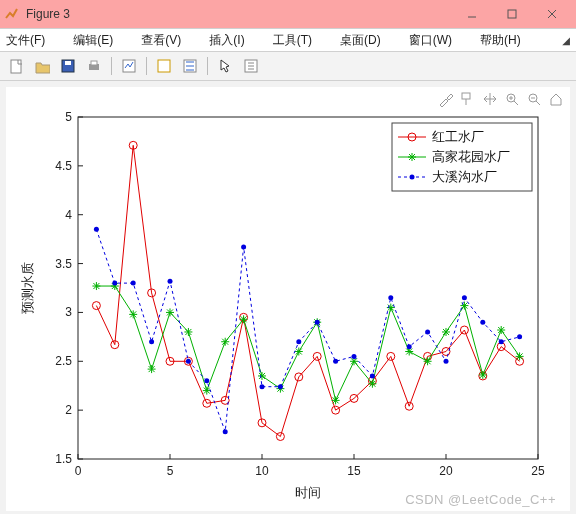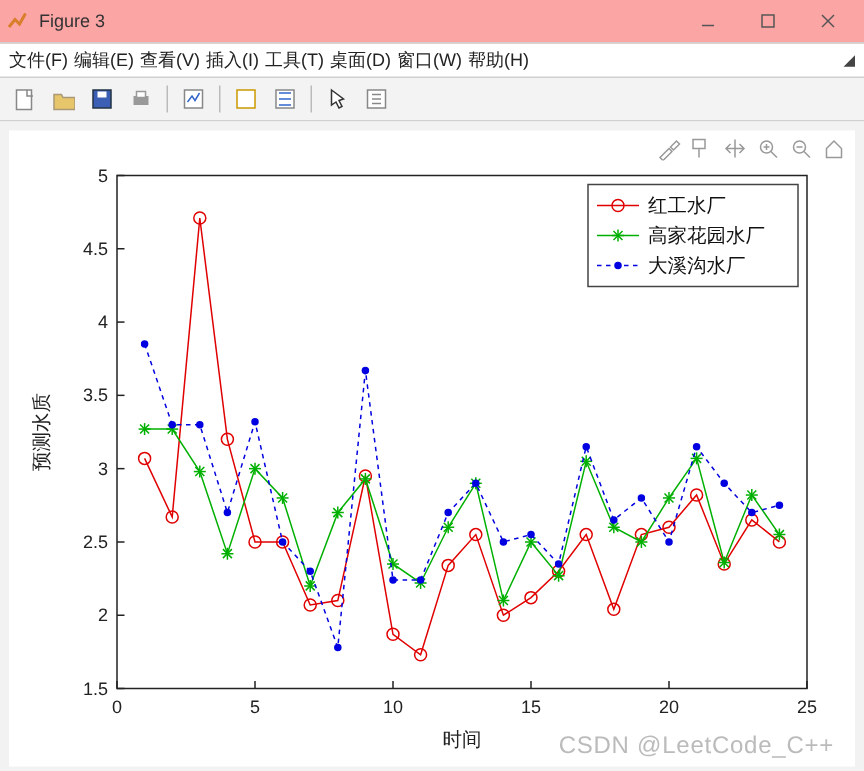--- a/index.html
+++ b/index.html
@@ -32,21 +32,21 @@
     width: 40px; height: 24px;
     display: inline-flex; align-items: center; justify-content: center;
     color: #666;
     border-left: 0;
   }
 
   
   .menubar {
     height: 22px;
     display: flex; align-items: center;
-    gap: 4px;
+    gap: 28px;
     padding: 0 6px;
     border-bottom: 1px solid #d0d0d0;
   }
   .menubar .menu-item { cursor: default; font-size: 12px; }
   .menubar .arrow {
     margin-left: auto; color: #444; font-size: 10px;
   }
 
   
   .toolbar {
@@ -96,21 +96,21 @@
   .axis-label { font-size: 13px; fill: #222; }
 
   .series path { fill: none; stroke-width: 1; }
   .marker { fill: none; stroke-width: 1; }
 
   .legend-box { fill: #fff; stroke: #444; stroke-width: 1; }
   .legend-text { font-size: 13px; fill: #111; }
 
   .watermark {
     position: absolute; right: 14px; bottom: 4px;
-    color: #bbb; font-size: 16px; letter-spacing: 0.5px;
+    color: #bbb; font-size: 13px; letter-spacing: 0.5px;
     pointer-events: none;
   }
 </style>
 </head>
 <body>
 
 <div class="titlebar">
   <span class="app-icon">
     <svg width="16" height="16" viewBox="0 0 16 16">
         <path d="M2 12 L6 7 L9 10 L13 3" stroke="#d97e2a" stroke-width="2" fill="none"></path>

